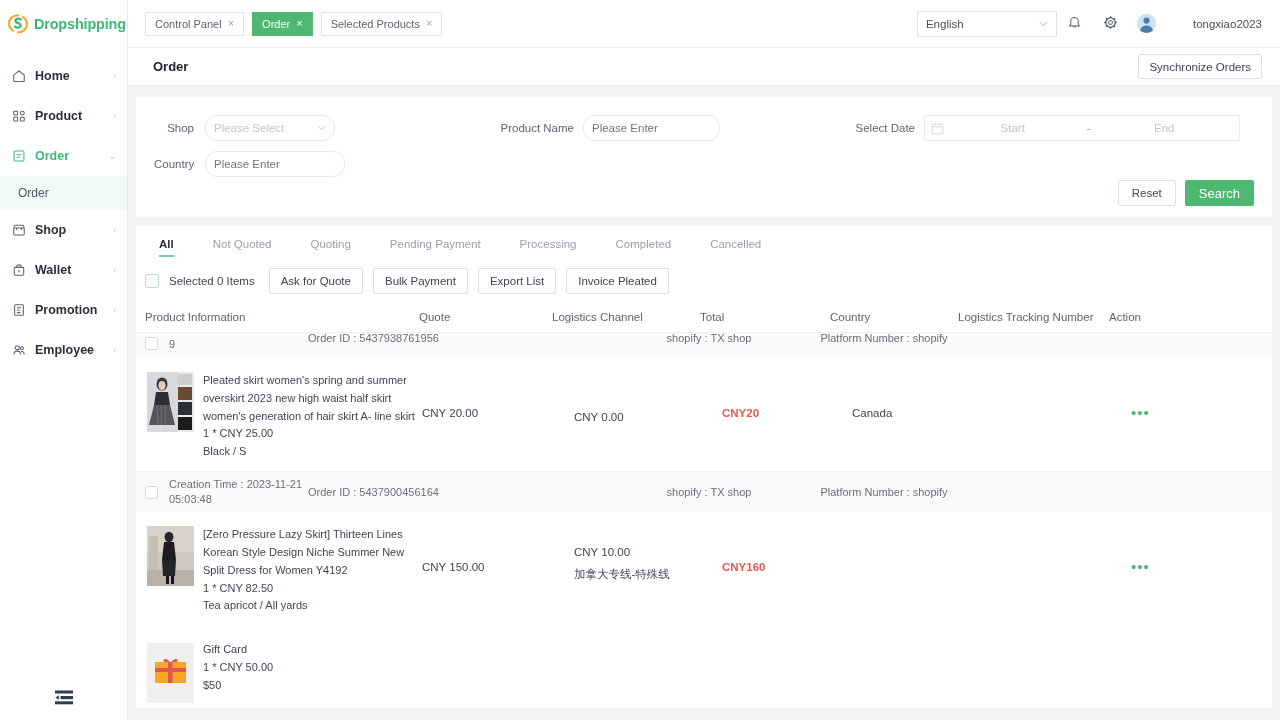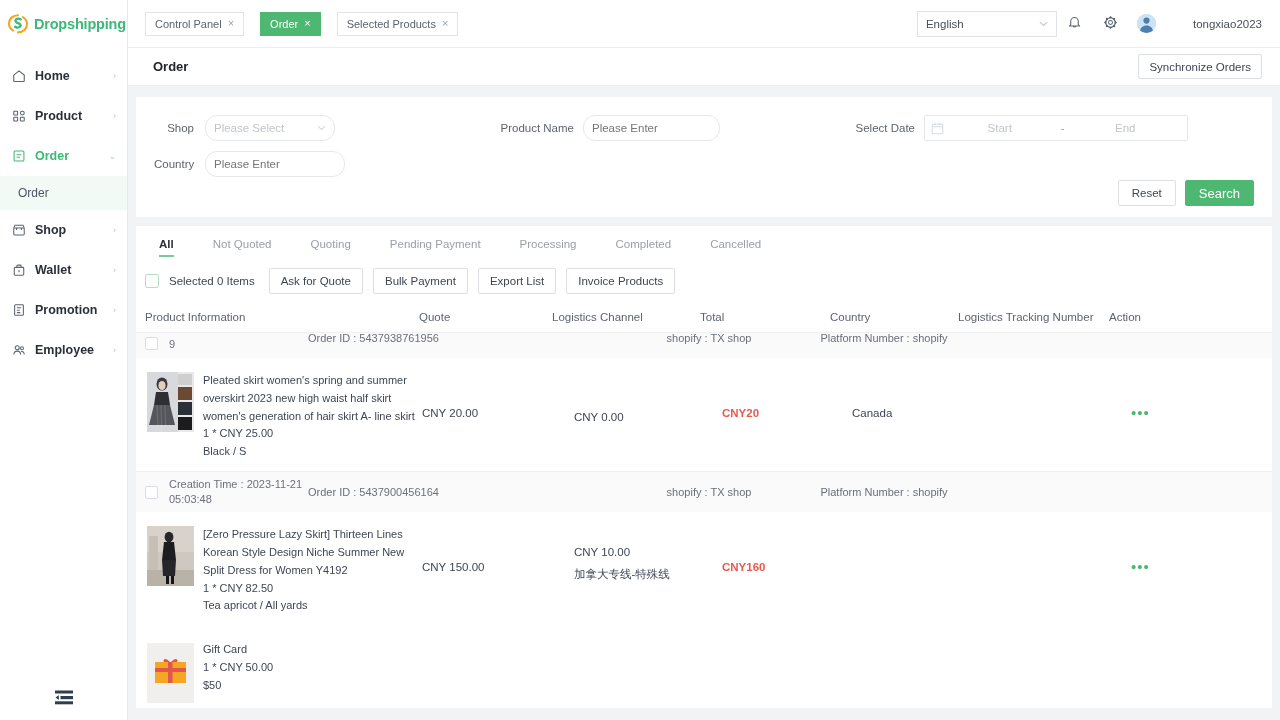--- a/index.html
+++ b/index.html
@@ -73,21 +73,21 @@
   
   .right { flex: 1 1 auto; height: 720px; position: relative; background: #f2f3f5; }
 
   
   .topbar {
     height: 48px; background: #ffffff;
     display: flex; align-items: center;
     border-bottom: 1px solid #eeeeee;
     position: relative;
   }
-  .tabs-strip { display: flex; align-items: center; gap: 8px; padding-left: 17px; }
+  .tabs-strip { display: flex; align-items: center; gap: 0px; padding-left: 17px; }
   .wtab {
     height: 24px;
     display: inline-flex; align-items: center; gap: 6px;
     padding: 0 9px;
     border: 1px solid #e2e4e8;
     background: #ffffff;
     color: #5b636f;
     font-size: 11px;
     margin-right: 8px;
     cursor: pointer;
@@ -468,21 +468,21 @@
             <svg width="9" height="6" viewBox="0 0 10 6" fill="none" stroke="#d4d8de" stroke-width="1.2">
                 <path d="M1 1 L5 4.6 L9 1"></path>
               </svg>
           </span>
         </div>
 
         <span class="f-label" style="width:96px; margin-left:143px;">Product Name</span>
         <input class="f-ctrl" style="width: 137px; margin-left: 9px; outline: none;" placeholder="Please Enter">
 
         <span class="f-label" style="width:76px; margin-left:119px;">Select Date</span>
-        <div class="date-ctrl" style="width:264px; margin-left:9px;">
+        <div class="date-ctrl" style="width:316px; margin-left:9px;">
           <span class="cal">
             <svg width="13" height="13" viewBox="0 0 14 14" fill="none" stroke="#d6dae0" stroke-width="1.1">
               <rect x="1.3" y="2.3" width="11.4" height="10.4" rx="1"></rect>
               <path d="M1.3 5.2 H12.7 M4.3 1.2 V3.3 M9.7 1.2 V3.3"></path>
             </svg>
           </span>
           <span class="dval">Start</span>
           <span class="dsep">-</span>
           <span class="dval">End</span>
         </div>
@@ -521,21 +521,21 @@
         <div class="bulk-btn">
             <span>Ask for Quote</span>
           </div>
         <div class="bulk-btn">
             <span>Bulk Payment</span>
           </div>
         <div class="bulk-btn">
             <span>Export List</span>
           </div>
         <div class="bulk-btn">
-            <span>Invoice Products</span>
+            <span>Invoice Pleated</span>
           </div>
       </div>
 
       <div class="thead">
         <span class="th" style="width:274px;">Product Information</span>
         <span class="th" style="width:133px;">Quote</span>
         <span class="th" style="width:148px;">Logistics Channel</span>
         <span class="th" style="width:130px;">Total</span>
         <span class="th" style="width:128px;">Country</span>
         <span class="th" style="width:151px;">Logistics Tracking Number</span>

